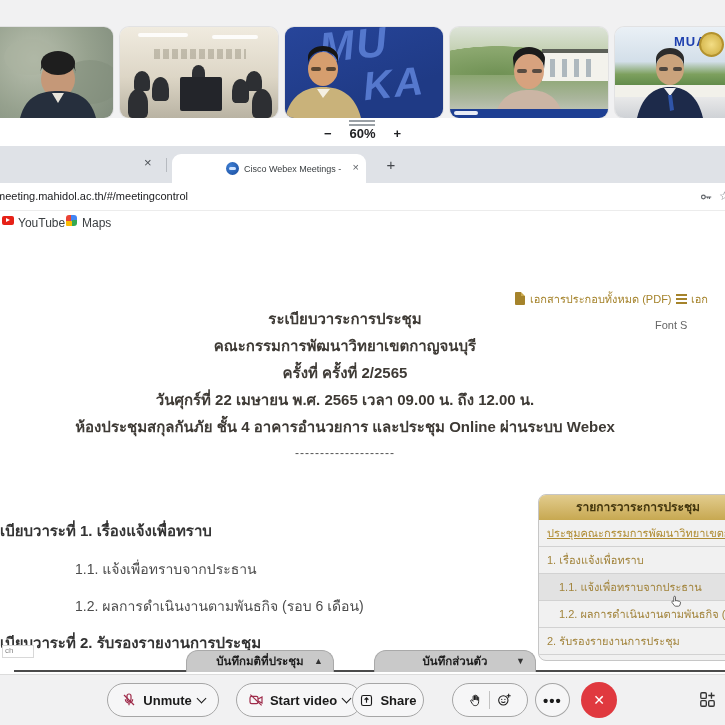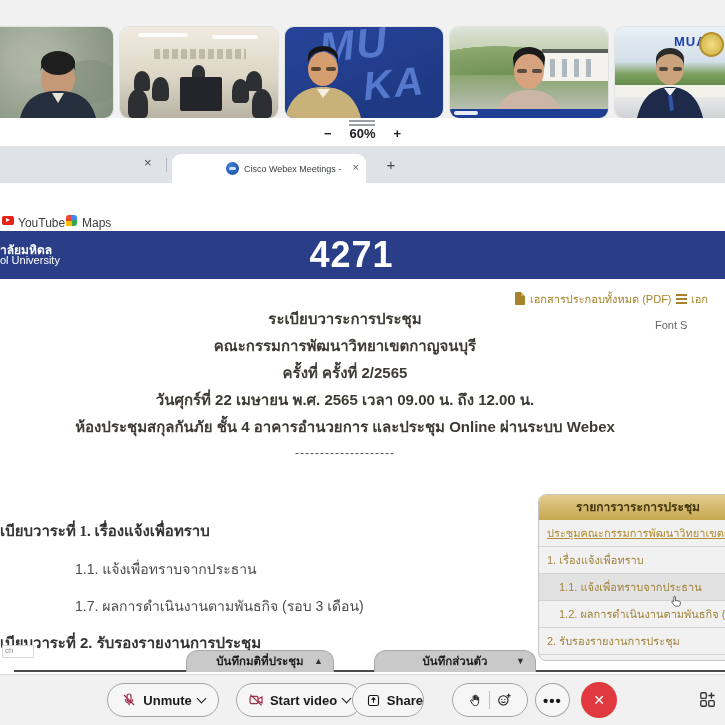--- a/index.html
+++ b/index.html
@@ -87,21 +87,21 @@
   .pdf-ico::after { content:""; position:absolute; right:0; top:0; border-top:4px solid #fff; border-left:4px solid #c9a94f; }
   .list-link { position:absolute; left:676px; top:0; color:#a5832b; font-size:11px; cursor:pointer; white-space:nowrap; }
   .list-ico { display:inline-block; position:relative; top:1px; margin-right:4px; width:11px; height:10px;
               background:repeating-linear-gradient(#a5832b 0 2px, transparent 2px 4px); }
   .font-size-label { position:absolute; left:655px; top:40px; font-size:11px; color:#666; white-space:nowrap; }
 
   .title-block { position:absolute; left:-35px; top:26px; width:760px; text-align:center; color:#3e3a35; }
   .title-block p { font-size:15px; font-weight:600; height:27px; line-height:27px; }
   .title-block p.dashes { font-weight:400; font-size:12px; color:#555; letter-spacing:1px; height:22px; }
 
-  .agenda1-header { position:absolute; left:0px; top:240px; font-size:15px; font-weight:bold; color:#333; white-space:nowrap;font-family:Liberation Serif, serif; }
+  .agenda1-header { position:absolute; left:0px; top:240px; font-size:15px; font-weight:bold; color:#333; white-space:nowrap; }
   .agenda-item { position:absolute; left:75px; font-size:14px; color:#4c4c4c; white-space:nowrap; }
   .ai-0 { top:279px; } .ai-1 { top:316px; }
   .agenda2-header { position:absolute; left:0px; top:352px; font-size:15px; font-weight:bold; color:#333; white-space:nowrap; }
   .remnant { position:absolute; left:2px; top:366px; width:32px; height:13px; background:#fff; border:1px solid #d8d8d8;
              font-size:8px; color:#888; padding-left:2px; }
 
   
   .sidebar { position:absolute; left:538px; top:494px; width:200px; height:167px; background:#f1f1f1;
              border:1px solid #c6c6c6; border-radius:8px 0 0 8px; overflow:hidden; z-index:3; }
   .sb-title { height:25px; line-height:25px; text-align:center; font-size:12px; font-weight:bold; color:#42350d;
@@ -127,21 +127,21 @@
   .control-bar { position:absolute; left:0; top:674px; width:725px; height:51px; background:#f1f1f2;
                  border-top:1px solid #dcdcdc; z-index:6; }
   .pill { position:absolute; top:8px; height:34px; border:1px solid #a6a6a6; border-radius:18px; background:#f6f6f7;
           display:flex; align-items:center; justify-content:center; gap:6px; cursor:pointer;
           font-size:13px; font-weight:bold; color:#1a1a1a; }
   .pill svg { flex:0 0 auto; }
   .chev { width:7px; height:7px; border-right:1.6px solid #1a1a1a; border-bottom:1.6px solid #1a1a1a;
           transform:rotate(45deg); margin-top:-4px; }
   .p-unmute { left:107px; width:112px; }
   .p-video { left:236px; width:126px; }
-  .p-share { left:352px; width:72px;justify-content:flex-end; }
+  .p-share { left:352px; width:72px; }
   .p-react { left:452px; width:76px; }
   .react-div { width:1px; height:18px; background:#c2c2c2; }
   .p-more { left:535px; width:35px; border-radius:50%; font-size:15px; letter-spacing:1px; font-weight:bold; }
   .p-leave { left:581px; top:7px; width:36px; height:36px; border-radius:50%; background:#e0393f; border:none;
              color:#fff; font-size:14px; font-weight:bold; }
   .apps-ico { position:absolute; left:698px; top:15px; width:19px; height:19px; cursor:pointer; }
 </style>
 </head>
 <body>
 
@@ -235,37 +235,40 @@
     <span class="tab-partial-close">×</span>
     <div class="tab-divider"></div>
     <div class="tab-active">
       <span class="webex-ico"></span>
       <span class="tab-title">Cisco Webex Meetings - Meetin</span>
       <span class="tab-close">×</span>
     </div>
     <div class="new-tab">+</div>
   </div>
 
+  <div class="url-bar">
+    <div class="url-text">meeting.mahidol.ac.th/#/meetingcontrol</div>
+    <svg class="key-icon" viewBox="0 0 24 24">
+      <circle cx="7.5" cy="12" r="3.2" fill="none" stroke="#5f6368" stroke-width="2"></circle>
+      <path d="M10.7 12 H21 M18 12 v3.4 M14.8 12 v2.6" fill="none" stroke="#5f6368" stroke-width="2"></path>
+    </svg>
+    <span class="star-partial">☆</span>
+  </div>
 
   <div class="bookmarks-bar">
     <div class="bm bm-yt">
       <span class="yt-ico"></span>
       <span class="lbl">YouTube</span>
     </div>
     <div class="bm bm-maps">
       <span class="maps-ico"></span>
       <span class="lbl">Maps</span>
     </div>
   </div>
 
-  <div class="site-header">
-    <div class="logo-l1">าลัยมหิดล</div>
-    <div class="logo-l2">ol University</div>
-    <div class="meeting-number">4271</div>
-  </div>
   <div class="accent-bar">
       <div class="gold"></div>
     </div>
 
   <div class="doc">
     <div class="doc-toolbar">
       <span class="pdf-link"><span class="pdf-ico"></span><span>เอกสารประกอบทั้งหมด (PDF)</span></span>
       <span class="list-link"><span class="list-ico"></span><span>เอก</span></span>
     </div>
     <div class="font-size-label">Font S</div>
@@ -274,21 +277,21 @@
       <p>ระเบียบวาระการประชุม</p>
       <p>คณะกรรมการพัฒนาวิทยาเขตกาญจนบุรี</p>
       <p>ครั้งที่ ครั้งที่ 2/2565</p>
       <p>วันศุกร์ที่ 22 เมษายน พ.ศ. 2565 เวลา 09.00 น. ถึง 12.00 น.</p>
       <p>ห้องประชุมสกุลกันภัย ชั้น 4 อาคารอำนวยการ และประชุม Online ผ่านระบบ Webex</p>
       <p class="dashes">--------------------</p>
     </div>
 
     <div class="agenda1-header">เบียบวาระที่ 1. เรื่องแจ้งเพื่อทราบ</div>
     <div class="agenda-item ai-0">1.1. แจ้งเพื่อทราบจากประธาน</div>
-    <div class="agenda-item ai-1">1.7. ผลการดำเนินงานตามพันธกิจ (รอบ 3 เดือน)</div>
+    <div class="agenda-item ai-1">1.2. ผลการดำเนินงานตามพันธกิจ (รอบ 6 เดือน)</div>
     <div class="agenda2-header">เบียบวาระที่ 2. รับรองรายงานการประชุม</div>
     <div class="remnant">ch</div>
   </div>
 
   <div class="sidebar">
     <div class="sb-title">รายการวาระการประชุม</div>
     <div class="sb-link">ประชุมคณะกรรมการพัฒนาวิทยาเขตกาญ</div>
     <div class="sb-item">1. เรื่องแจ้งเพื่อทราบ</div>
     <div class="sb-item indent active">1.1. แจ้งเพื่อทราบจากประธาน</div>
     <div class="sb-item indent">1.2. ผลการดำเนินงานตามพันธกิจ (รอบ</div>

